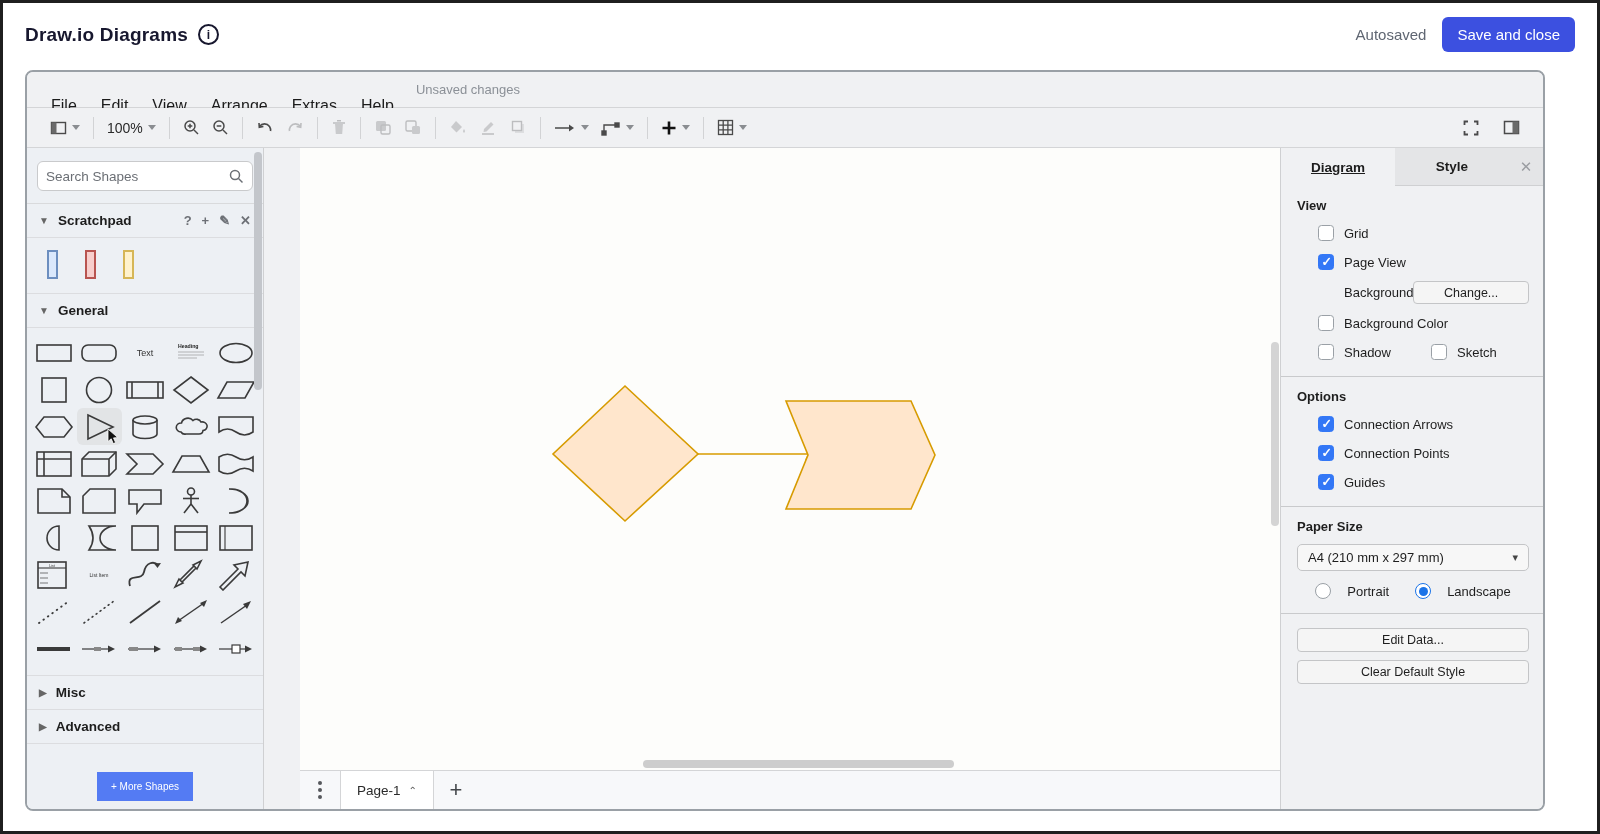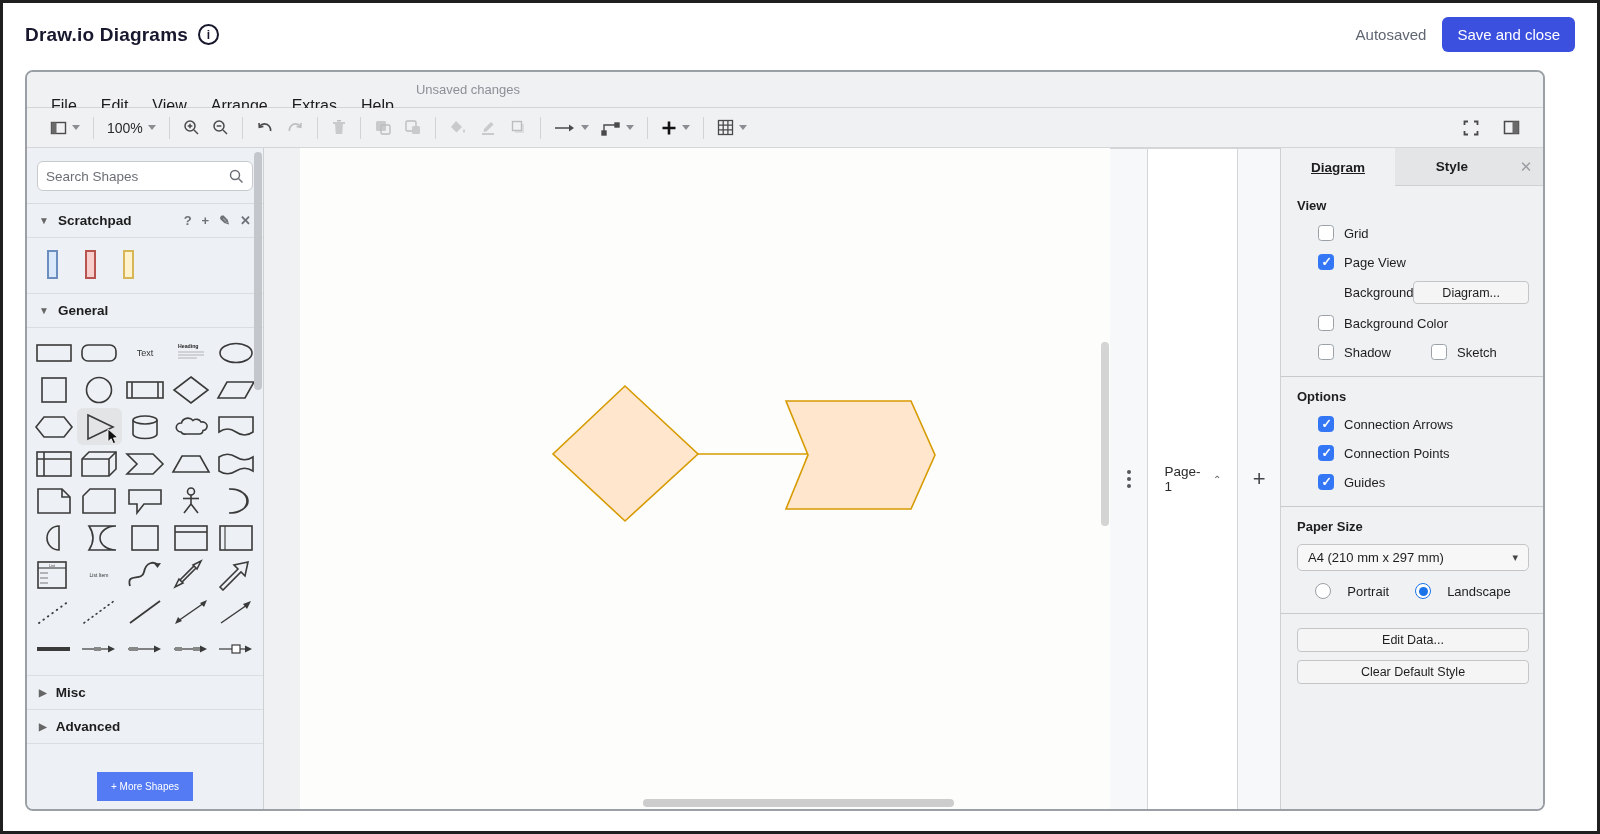--- a/index.html
+++ b/index.html
@@ -49,21 +49,21 @@
   .shape-cell { height:37px; display:flex; align-items:center; justify-content:center; border-radius:6px; cursor:pointer; position:relative; }
   .shape-cell.hl { background:#e2e4e6; }
   .shape-cell svg { display:block; }
   .cursor-glyph { position:absolute; right:2px; bottom:0px; }
   .collapsed-header { border-bottom:1px solid #dcdde0; }
   .sidebar-footer { flex:0 0 46px; display:flex; align-items:center; justify-content:center; }
   .more-shapes-btn { background:#547bf3; color:#fff; border:none; border-radius:0; font-size:10px; padding:9px 14px; cursor:pointer; font-family:inherit; }
   .sidebar-vscroll { position:absolute; right:1px; top:4px; width:8px; height:238px; background:#c3c6cb; border-radius:4px; }
 
   
-  .canvas-col { flex:1; display:flex; flex-direction:row; min-width:0; position:relative;margin-left:36px; }
+  .canvas-col { flex:1; display:flex; flex-direction:column; min-width:0; position:relative;margin-left:36px; }
   .canvas { flex:1; background:#fdfdfb; position:relative; overflow:hidden; }
   .canvas svg.scene { position:absolute; left:0; top:0; }
   .h-scroll { position:absolute; left:343px; bottom:2px; width:311px; height:8px; background:#cdcdcd; border-radius:4px; }
   .v-scroll { position:absolute; right:1px; top:194px; width:8px; height:184px; background:#d4d4d4; border-radius:4px; }
   .pagebar { flex:0 0 39px; background:#f7f8fa; border-top:1px solid #d4d5d7; display:flex; align-items:stretch; }
   .kebab { width:40px; display:flex; align-items:center; justify-content:center; color:#55585c; cursor:pointer; }
   .kebab .dots { display:flex; flex-direction:column; gap:3px; }
   .kebab .dots i { width:4px; height:4px; border-radius:50%; background:#55585c; }
   .page-tab { background:#fff; border-left:1px solid #d4d5d7; border-right:1px solid #d4d5d7; display:flex; align-items:center; gap:8px; padding:0 16px; font-size:13.5px; color:#2a2a2a; cursor:pointer; }
   .page-tab .chev { font-size:10px; color:#555; }
@@ -640,21 +640,21 @@
         <div class="fp-row">
           <span class="cb"></span>
           <span class="fp-label">Grid</span>
         </div>
         <div class="fp-row">
           <span class="cb checked"></span>
           <span class="fp-label">Page View</span>
         </div>
         <div class="fp-row">
           <span class="fp-label indent">Background</span>
-          <button class="change-btn">Diagram...</button>
+          <button class="change-btn">Change...</button>
         </div>
         <div class="fp-row">
           <span class="cb"></span>
           <span class="fp-label">Background Color</span>
         </div>
         <div class="fp-row">
           <span class="cb"></span>
           <span class="fp-label" style="width:87px;">Shadow</span>
           <span class="cb"></span>
           <span class="fp-label">Sketch</span>

